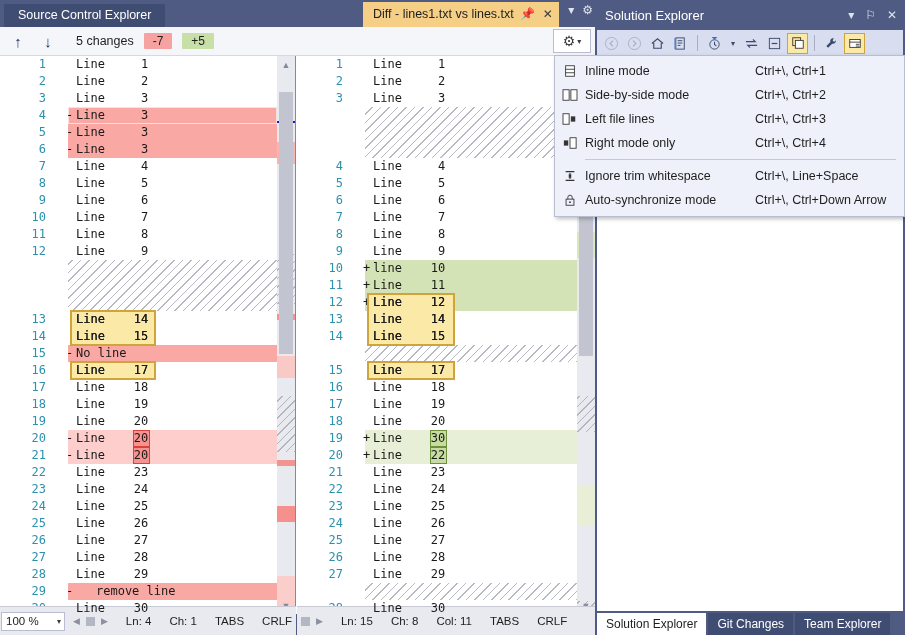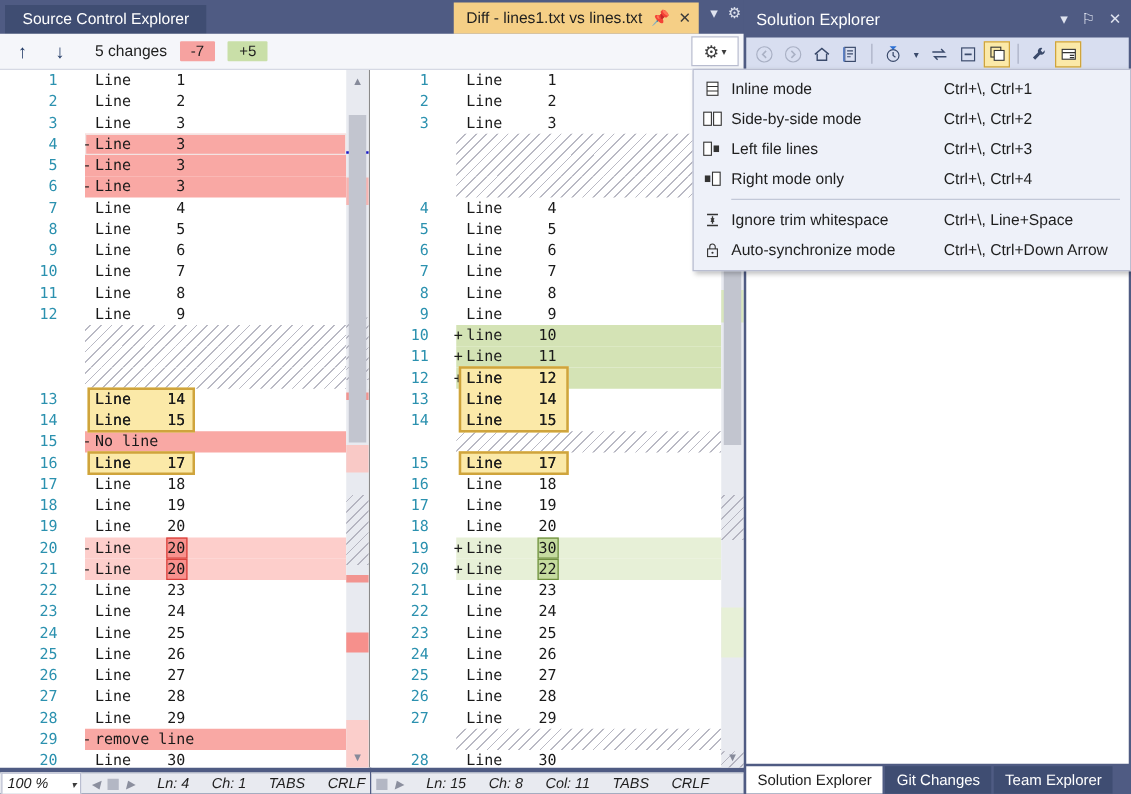--- a/index.html
+++ b/index.html
@@ -154,23 +154,23 @@
   }
   .vs-mark { position: absolute; left: 0; width: 18px; }
   .vs-caret { position: absolute; left: 0; width: 18px; height: 2px; background: #1717c8; }
   .vs-gap {
     position: absolute; left: 0; width: 18px;
     background-image: repeating-linear-gradient(-45deg,#b4b4c0 0px,#b4b4c0 1px,transparent 1px,transparent 6px);
   }
 
   
   .statusbar {
-    position: absolute; bottom: 0; height: 17px; background: #e8eaf0;
+    position: absolute; bottom: 0; height: 29px; background: #e8eaf0;
     border-top: 1px solid #c8cbd6;
-    display: flex; align-items: center; font-size: 11.5px; color: #1e1e1e; font-style: italic;
+    display: flex; align-items: center; font-size: 11.5px; color: #1e1e1e;
   }
   .statusbar.left  { left: 0;   width: 296px; }
   .statusbar.right { left: 297px; width: 298px; }
   .zoom-box {
     width: 64px; height: 19px; margin-left: 1px; background: #ffffff;
     border: 1px solid #b9bdd0; display: flex; align-items: center;
     justify-content: space-between; padding: 0 3px 0 4px; cursor: pointer;
   }
   .hscroll {
     display: flex; align-items: center; gap: 6px; margin-left: 8px;
@@ -299,21 +299,21 @@
             <div class="row"><span class="ln">19</span><span class="txt" style="z-index: 5;">Line    20</span></div>
             <div class="row"><div class="rowbg bg-del-soft"></div><span class="ln">20</span><span class="sign">-</span><div class="word-del" style="left: 132.76px; top: 0px; width: 17.44px; height: 17px;"></div><span class="txt" style="z-index: 5;">Line    20</span></div>
             <div class="row"><div class="rowbg bg-del-soft"></div><span class="ln">21</span><span class="sign">-</span><div class="word-del" style="left: 132.76px; top: 0px; width: 17.44px; height: 17px;"></div><span class="txt" style="z-index: 5;">Line    20</span></div>
             <div class="row"><span class="ln">22</span><span class="txt" style="z-index: 5;">Line    23</span></div>
             <div class="row"><span class="ln">23</span><span class="txt" style="z-index: 5;">Line    24</span></div>
             <div class="row"><span class="ln">24</span><span class="txt" style="z-index: 5;">Line    25</span></div>
             <div class="row"><span class="ln">25</span><span class="txt" style="z-index: 5;">Line    26</span></div>
             <div class="row"><span class="ln">26</span><span class="txt" style="z-index: 5;">Line    27</span></div>
             <div class="row"><span class="ln">27</span><span class="txt" style="z-index: 5;">Line    28</span></div>
             <div class="row"><span class="ln">28</span><span class="txt" style="z-index: 5;">Line    29</span></div>
-            <div class="row"><div class="rowbg bg-del"></div><span class="ln">29</span><span class="sign">-</span><span class="txt" style="z-index: 5;">remove line</span></div>
+            <div class="row"><div class="rowbg bg-del"></div><span class="ln">29</span><span class="sign">-</span><span class="txt" style="z-index: 5; margin-left: 20px;">remove line</span></div>
             <div class="row"><span class="ln">20</span><span class="txt" style="z-index: 5;">Line    30</span></div>
             <div class="moved" style="left: 70px; top: 254px; width: 86px; height: 36px;"></div>
             <div class="moved-txt" style="left: 76px; top: 255px;">Line    14</div>
             <div class="moved-txt" style="left: 76px; top: 272px;">Line    15</div>
             <div class="moved" style="left: 70px; top: 305px; width: 86px; height: 19px;"></div>
             <div class="moved-txt" style="left: 76px; top: 306px;">Line    17</div>
           </div>
         <div class="vscroll">
           <div class="vs-arrow up">▲</div>
           <div class="vs-mark" style="top:86px;height:22px;background:#f7b5b2;"></div>

